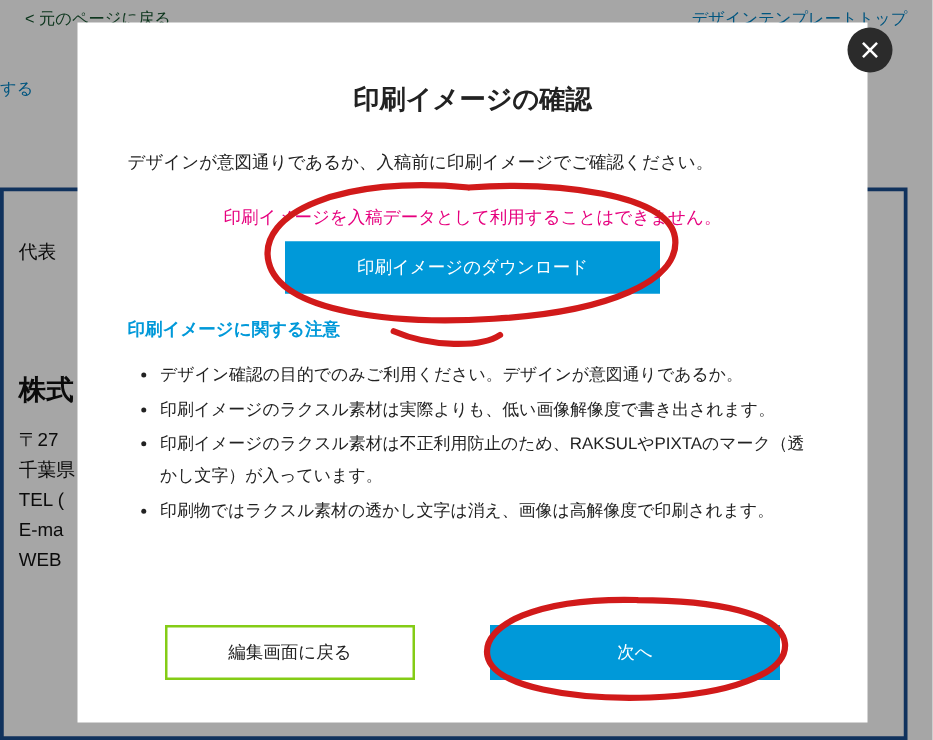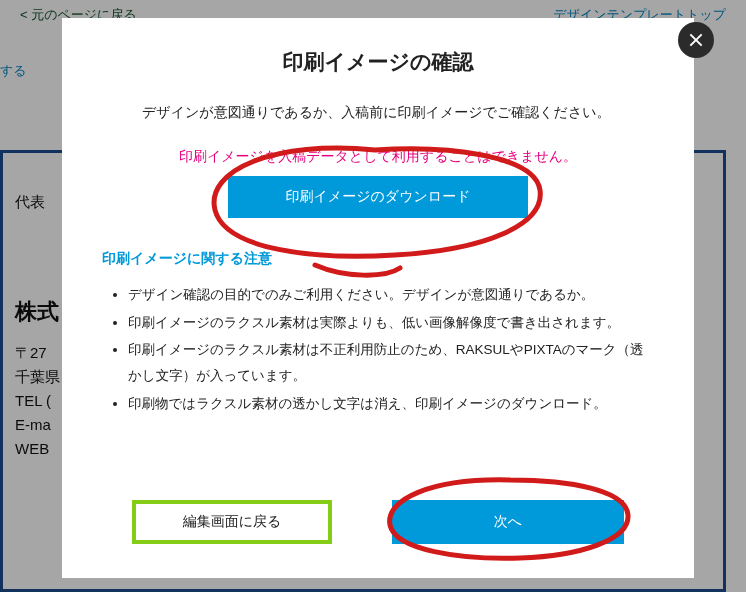--- a/index.html
+++ b/index.html
@@ -68,21 +68,21 @@
     }
 
     .modal {
       position: absolute;
       left: 62px;
       top: 18px;
       width: 632px;
       height: 560px;
       background: #fff;
       z-index: 10;
-      padding: 30px 40px 20px 40px;
+      padding: 47px 40px 20px 40px;
     }
     .close-btn {
       position: absolute;
       top: 22px;
       right: 32px;
       width: 36px;
       height: 36px;
       border-radius: 50%;
       background: #2b2b2b;
       z-index: 20;
@@ -105,31 +105,30 @@
       text-align: center;
       font-size: 21px;
       font-weight: bold;
       color: #222;
       margin-bottom: 28px;
     }
     .modal-desc {
       font-size: 14px;
       color: #222;
       margin-bottom: 26px;
-      margin-left: 40px;
     }
     .warning {
       text-align: center;
       font-size: 14px;
       color: #e6007e;
       margin-bottom: 10px;
     }
     .download-btn {
       display: block;
-      margin: 0 auto 32px auto;
+      margin: 0 auto 20px auto;
       width: 300px;
       height: 42px;
       background: #0099d9;
       color: #fff;
       border: none;
       font-size: 14px;
       cursor: pointer;
     }
     .notice-title {
       color: #0099d9;
@@ -151,21 +150,21 @@
       left: 0;
       right: 0;
       display: flex;
       justify-content: center;
       gap: 60px;
     }
     .back-btn {
       width: 200px;
       height: 44px;
       background: #fff;
-      border: 4px solid #84cc16;
+      border: 2px solid #84cc16;
       color: #222;
       font-size: 14px;
       cursor: pointer;
     }
     .next-btn {
       width: 232px;
       height: 44px;
       background: #0099d9;
       border: none;
       color: #fff;
@@ -213,21 +212,21 @@
 <div class="modal">
   <h2 class="modal-title">印刷イメージの確認</h2>
   <p class="modal-desc">デザインが意図通りであるか、入稿前に印刷イメージでご確認ください。</p>
   <p class="warning">印刷イメージを入稿データとして利用することはできません。</p>
   <button class="download-btn">印刷イメージのダウンロード</button>
   <div class="notice-title">印刷イメージに関する注意</div>
   <ul class="notice-list">
     <li>デザイン確認の目的でのみご利用ください。デザインが意図通りであるか。</li>
     <li>印刷イメージのラクスル素材は実際よりも、低い画像解像度で書き出されます。</li>
     <li>印刷イメージのラクスル素材は不正利用防止のため、RAKSULやPIXTAのマーク（透かし文字）が入っています。</li>
-    <li>印刷物ではラクスル素材の透かし文字は消え、印刷イメージのダウンロード。</li>
+    <li>印刷物ではラクスル素材の透かし文字は消え、画像は高解像度で印刷されます。</li>
   </ul>
   <div class="btn-row">
     <button class="back-btn">編集画面に戻る</button>
     <button class="next-btn">次へ</button>
   </div>
 </div>
 
 <svg class="annot" style="left:175px; top:130px;" width="400" height="160" viewBox="0 0 400 160">
   <path d="M 200 20 C 100 10, 30 40, 40 80 C 50 120, 140 130, 220 125 C 310 120, 370 95, 365 60 C 360 25, 270 15, 200 20" fill="none" stroke="#d11a1a" stroke-width="5" stroke-linecap="round"></path>
   <path d="M 140 135 C 170 148, 210 148, 225 138" fill="none" stroke="#d11a1a" stroke-width="5" stroke-linecap="round"></path>

